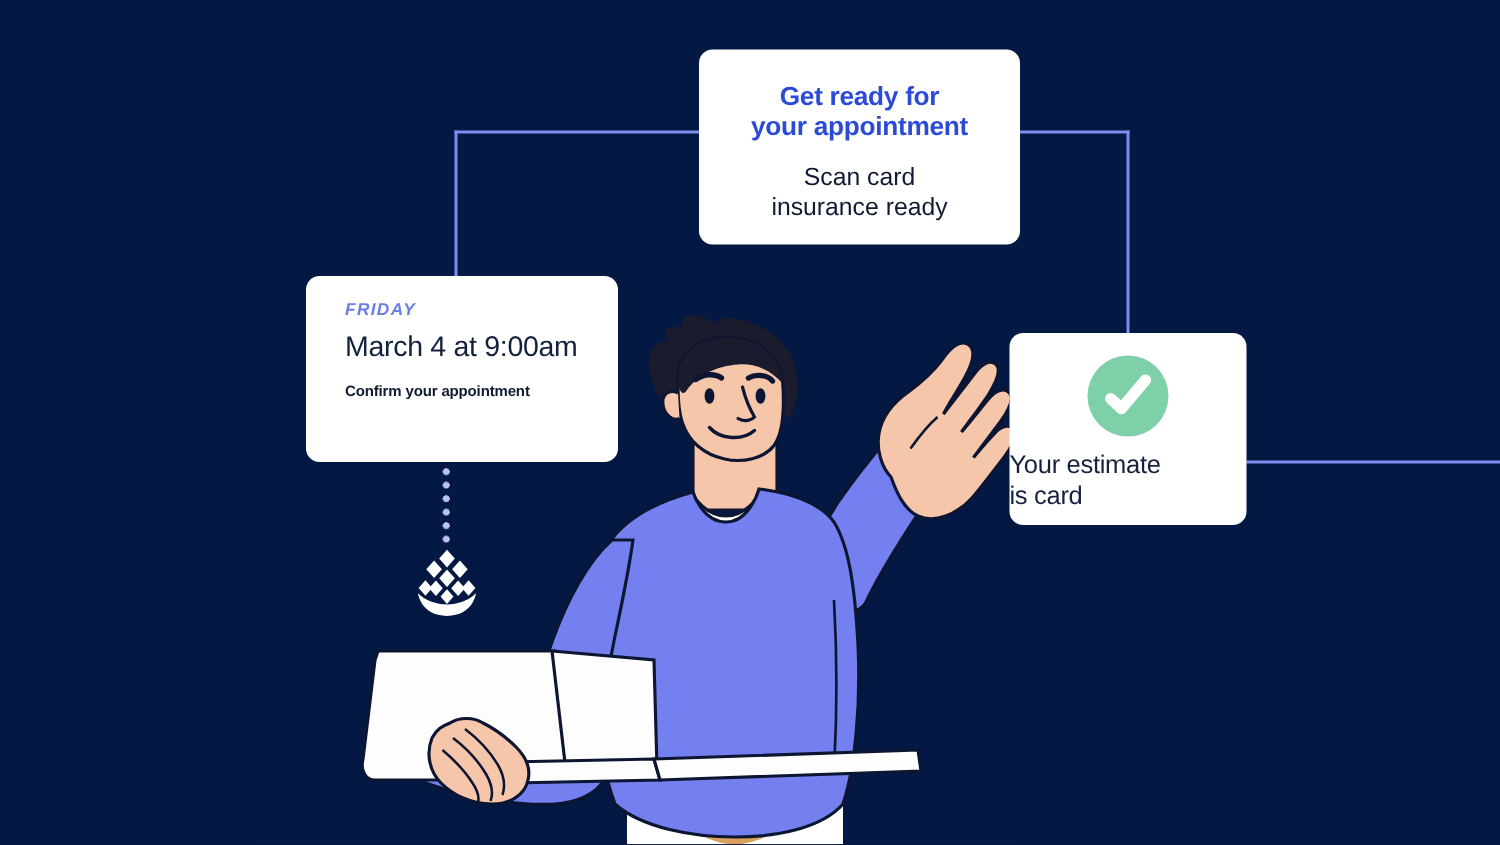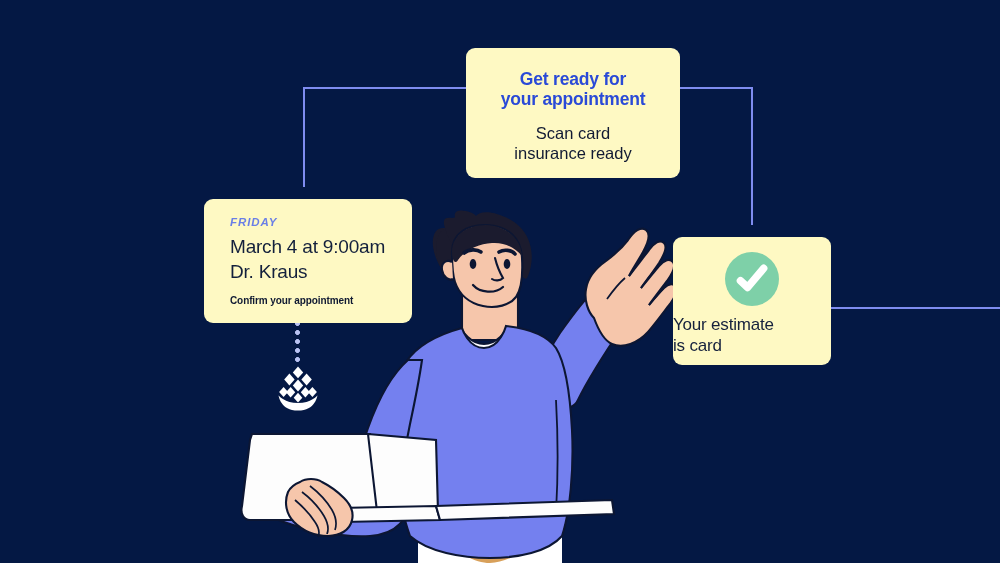--- a/index.html
+++ b/index.html
@@ -19,25 +19,24 @@
   .layer {
     position: absolute;
     left: 0;
     top: 0;
     width: 1000px;
     height: 563px;
   }
   
   .card {
     position: absolute;
-    background: #fef9c3;
+    background: #ffffff;
     border-radius: 9px;
     box-sizing: border-box;
     z-index: 5;
-    margin-top: 15px;
   }
   #card-appointment {
     left: 466px;
     top: 33px;
     width: 214px;
     height: 130px;
     padding: 22px 14px 0 14px;
     text-align: center;
   }
   #card-appointment .head {
@@ -176,21 +175,20 @@
     </div>
     <div class="sub">
       <span>Scan card</span><br>
       <span>insurance ready</span>
     </div>
   </div>
 
   <div class="card" id="card-schedule">
     <div class="eyebrow">FRIDAY</div>
     <div class="line1">March 4 at 9:00am</div>
-    <div class="line2">Dr. Kraus</div>
     <div class="cta">Confirm your appointment</div>
   </div>
 
   <div class="card" id="card-estimate">
     <div class="badge">
       <svg width="54" height="54" viewBox="0 0 54 54" aria-hidden="true">
         <path d="M15.5 28.8 L22.6 35.4 L38.6 16.4" stroke="#ffffff" stroke-width="7.6" fill="none" stroke-linecap="round" stroke-linejoin="round"></path>
       </svg>
     </div>
     <div class="msg">

